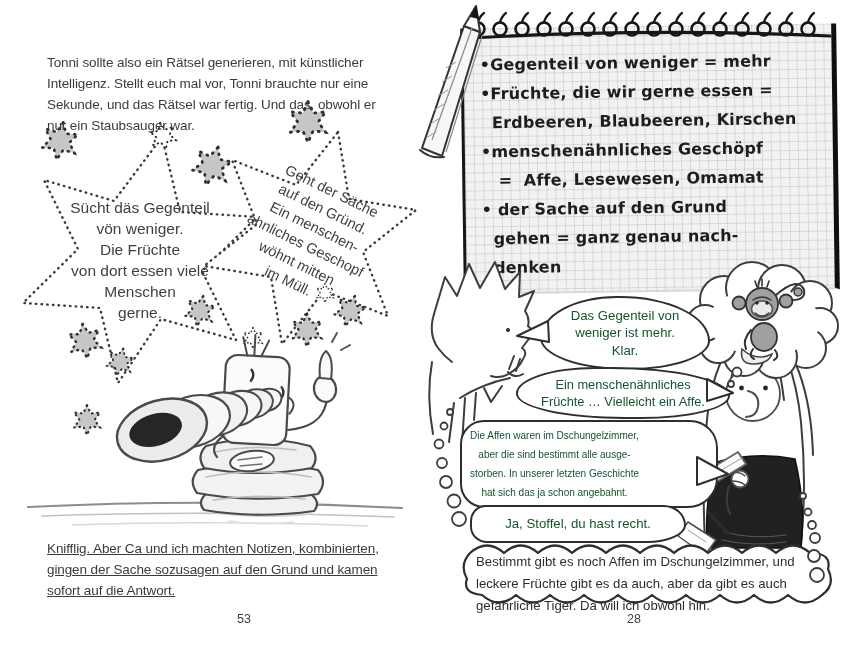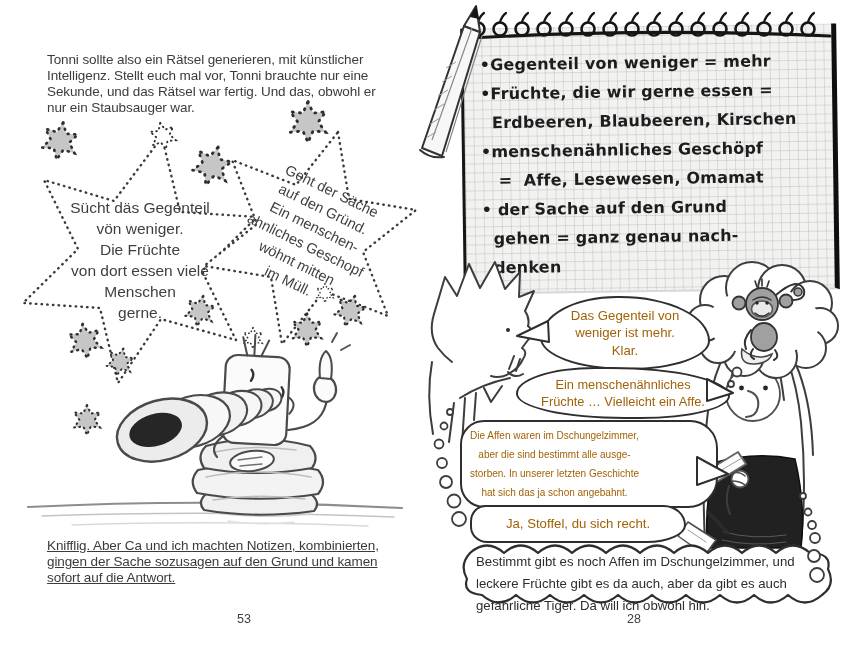--- a/index.html
+++ b/index.html
@@ -2,21 +2,21 @@
 <html><head>
 <meta charset="utf-8">
 <style>
   html,body{margin:0;padding:0;background:#ffffff;}
   .canvas{position:relative;width:844px;height:648px;background:#ffffff;overflow:hidden;
           font-family:"Liberation Sans",sans-serif;color:#3a3a3a;}
   .page{position:absolute;top:0;height:648px;}
   .page.left{left:0;width:422px;}
   .page.right{left:424px;width:420px;}
   .art{position:absolute;left:0;top:0;pointer-events:none;}
-  .body-copy{position:absolute;margin:0;font-size:13.5px;line-height:16px;color:#3b3b3b;
+  .body-copy{position:absolute;margin:0;font-size:13.5px;line-height:21px;color:#3b3b3b;
              white-space:pre-line;letter-spacing:-0.1px;}
   .intro{left:47px;top:52px;width:390px;}
   .outro{left:47px;top:538px;width:390px;text-decoration:underline;}
   .star-text{position:absolute;text-align:center;white-space:pre-line;color:#3f3f3f;z-index:3;}
   .star-text.one{left:52px;top:197px;width:176px;font-size:15.5px;line-height:21px;}
   .star-text.two{left:230px;top:176px;width:160px;font-size:14.5px;line-height:20px;
                  transform:rotate(26deg);}
   .pagenum{position:absolute;font-size:12.5px;color:#3f3f3f;bottom:22px;width:40px;text-align:center;}
   .pagenum.left-num{left:224px;}
   .pagenum.right-num{left:190px;}
@@ -30,21 +30,21 @@
            border-bottom:2px solid #d8d8d8;
            transform:rotate(-0.8deg);}
   .pad-text{position:absolute;left:16px;top:22px;width:340px;
             font-family:"DejaVu Sans",sans-serif;font-weight:bold;font-size:16px;
             line-height:29px;color:#1d1d1d;white-space:pre-wrap;letter-spacing:0.2px;}
   .rings{position:absolute;left:40px;top:10px;z-index:2;}
   .pencil{position:absolute;left:-6px;top:-2px;z-index:3;}
   .chars{position:absolute;left:0;top:0;z-index:3;}
   .bubble{position:absolute;background:#fff;border:2px solid #2e2e2e;z-index:4;
           display:flex;align-items:center;justify-content:center;text-align:center;
-          font-size:13.2px;line-height:17.5px;color:#a16207;white-space:pre-line;}
+          font-size:13.2px;line-height:17.5px;color:#14532d;white-space:pre-line;}
   .bubble.b1{left:116px;top:296px;width:166px;height:70px;
              border-radius:46% 54% 48% 52% / 58% 62% 40% 44%;}
   .bubble.b2{left:92px;top:367px;width:210px;height:48px;font-size:12.8px;
              border-radius:40% 60% 45% 55% / 55% 60% 48% 52%;}
   .bubble.b3{left:36px;top:420px;width:258px;height:88px;font-size:10px;line-height:19px;
              text-align:center;justify-content:flex-start;padding:5px 8px;box-sizing:border-box;
              border-radius:24px 28px 30px 24px;}
   .bubble.b4{left:46px;top:505px;width:212px;height:34px;
              border-radius:18px 26px 46px 20px / 50% 62% 55% 50%;}
   .cloud-svg{position:absolute;left:26px;top:531px;z-index:4;}
@@ -285,21 +285,21 @@
 
     <div class="bubble b1">Das Gegenteil von
 weniger ist mehr.
 Klar.</div>
     <div class="bubble b2">Ein menschenähnliches
 Früchte … Vielleicht ein Affe.</div>
     <div class="bubble b3">Die Affen waren im Dschungelzimmer,
 aber die sind bestimmt alle ausge-
 storben. In unserer letzten Geschichte
 hat sich das ja schon angebahnt.</div>
-    <div class="bubble b4">Ja, Stoffel, du sich recht.</div>
+    <div class="bubble b4">Ja, Stoffel, du hast recht.</div>
 
     <svg class="cloud-svg" width="388" height="98" viewBox="0 0 388 98">
       <path d="M20 22 q17,-15 34,0 q17,-15 34,0 q17,-15 34,0 q17,-15 34,0 q17,-15 34,0 q17,-15 34,0 q17,-15 34,0 q17,-15 34,0 q17,-15 34,0 q17,-15 34,0 q22,0 18,16 q8,16 -6,26 q-17,15 -34,0 q-17,15 -34,0 q-17,15 -34,0 q-17,15 -34,0 q-17,15 -34,0 q-17,15 -34,0 q-17,15 -34,0 q-17,15 -34,0 q-17,15 -34,0 q-17,15 -34,0 q-20,-2 -15,-16 q-8,-14 3,-26 z" fill="#ffffff" stroke="#2e2e2e" stroke-width="2.2" stroke-linejoin="round"></path>
     </svg>
     <div class="cloud-text">Bestimmt gibt es noch Affen im Dschungelzimmer, und
 leckere Früchte gibt es da auch, aber da gibt es auch
 gefährliche Tiger. Da will ich obwohl hin.</div>
 
     <svg class="tails" width="420" height="648" viewBox="0 0 420 648">
       <path class="tail" d="M124 321 L93 336 L125 342 Z"></path>

